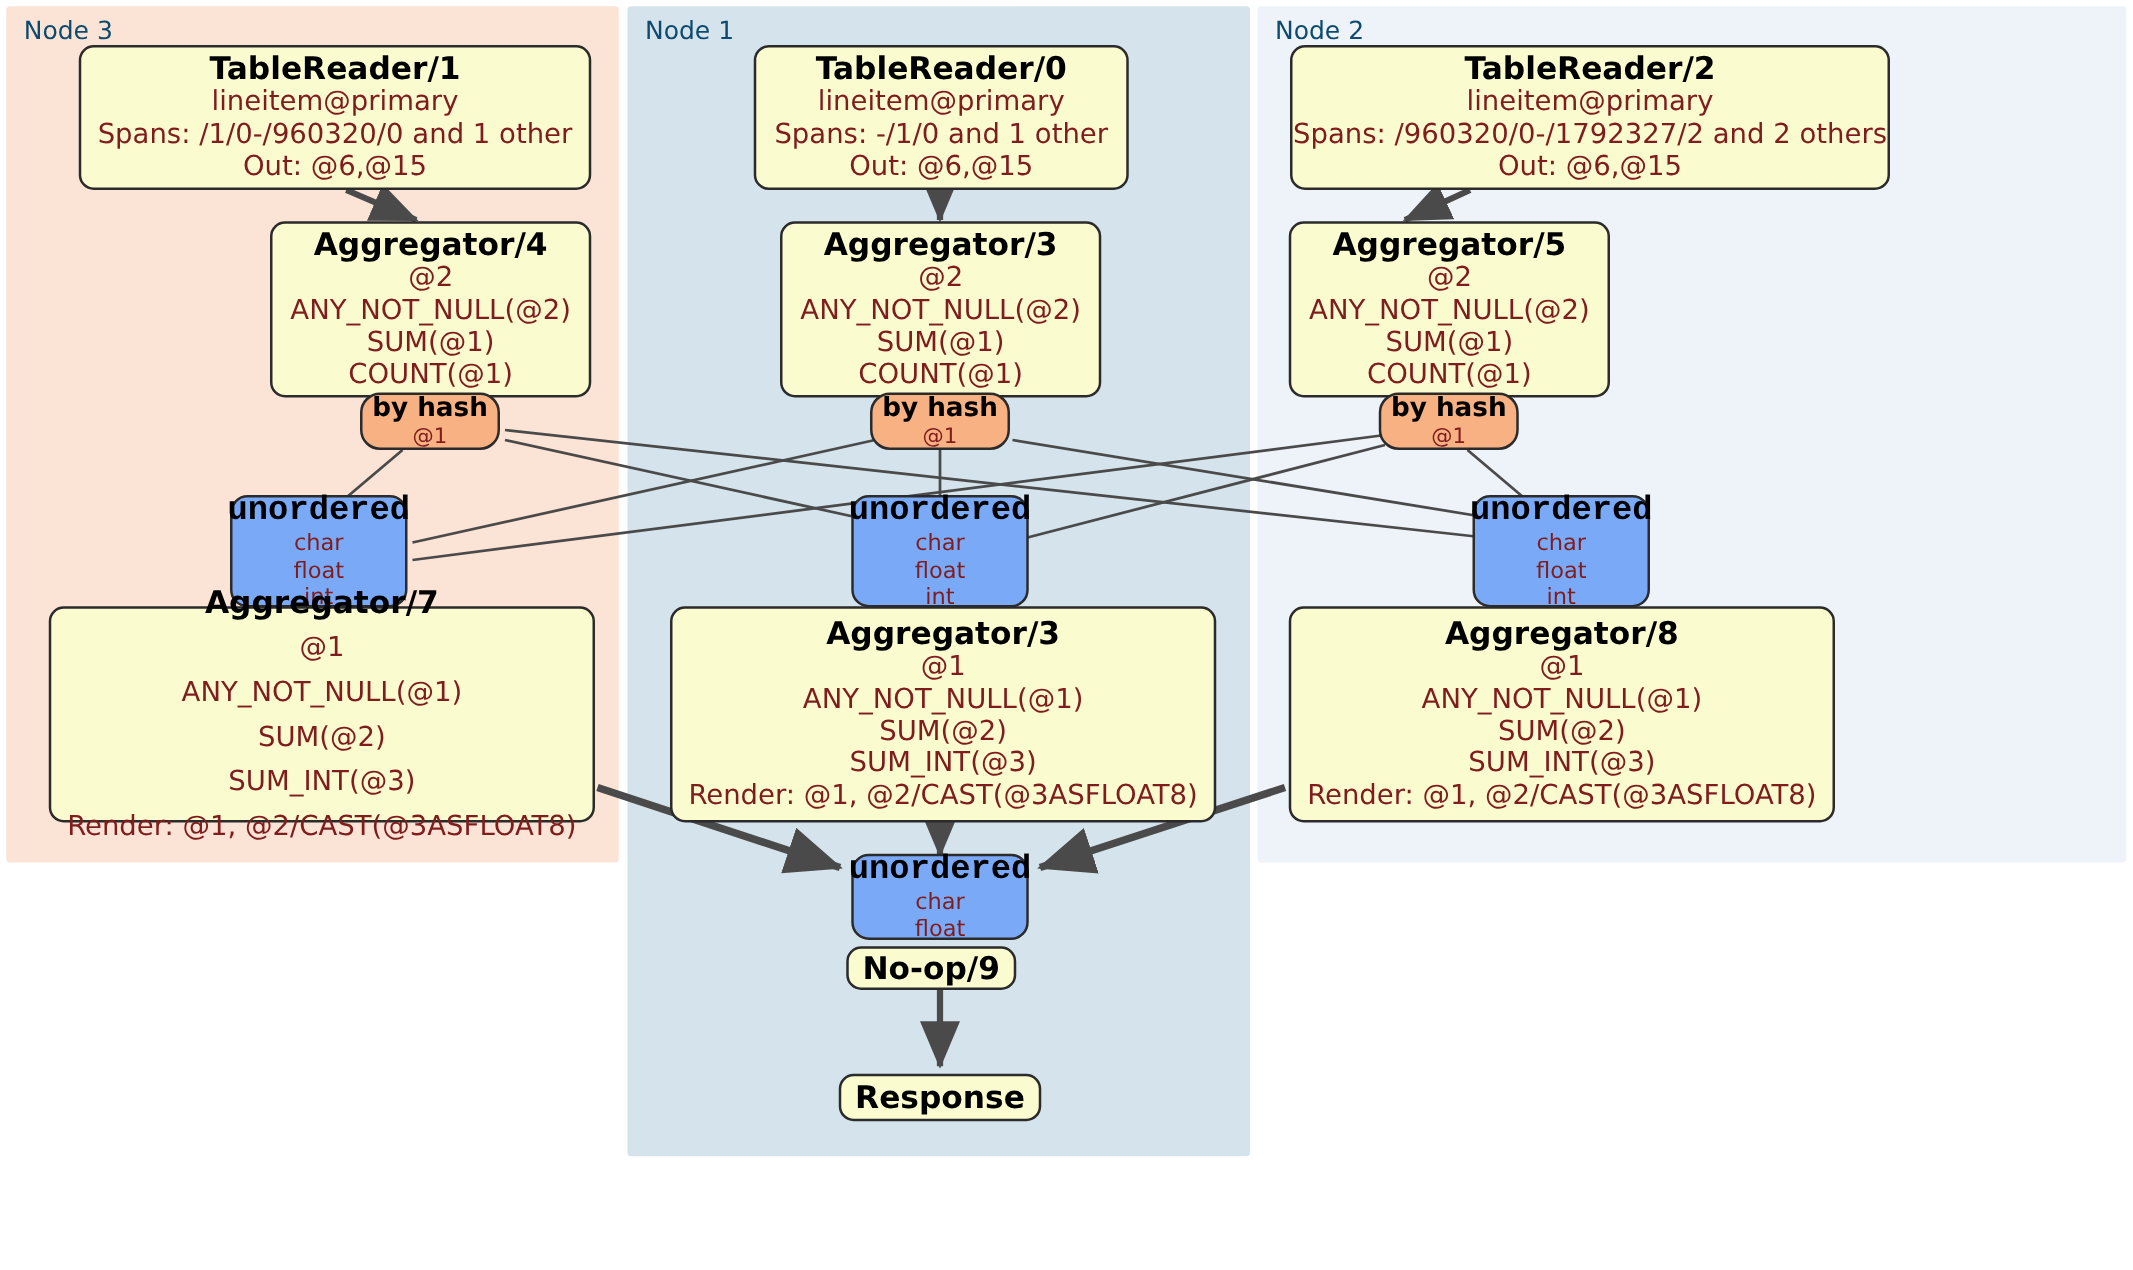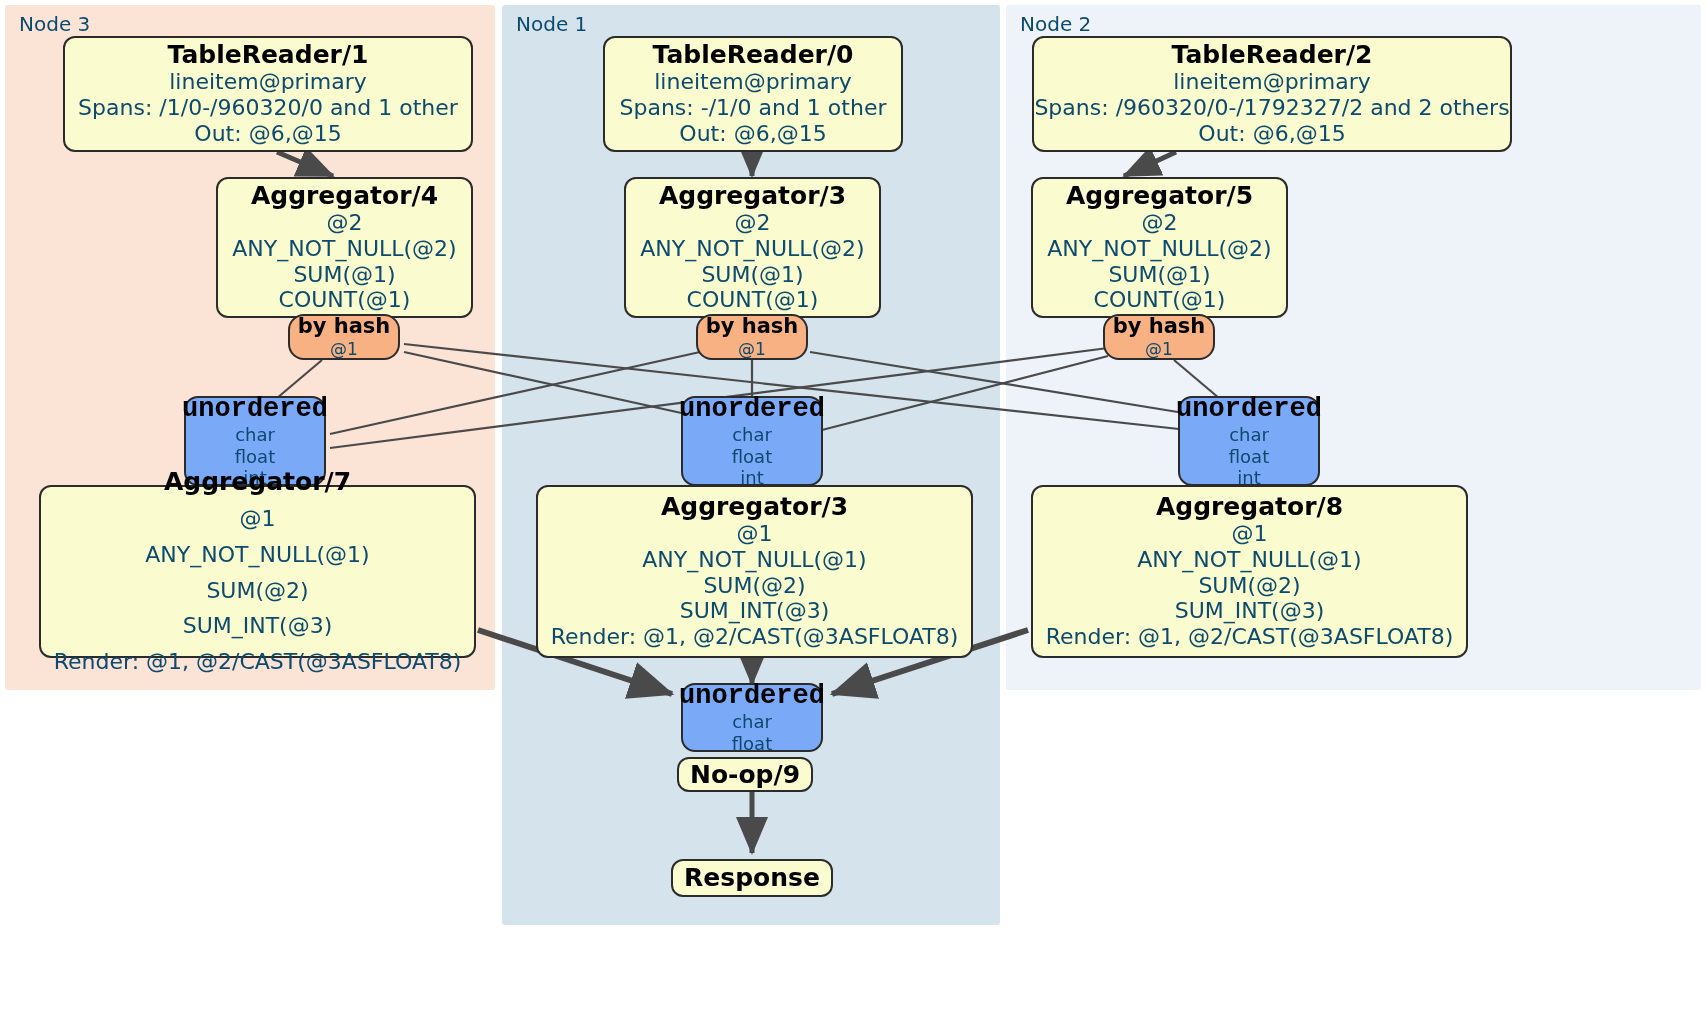--- a/index.html
+++ b/index.html
@@ -66,21 +66,21 @@
   }
   .title {
     font-weight: bold;
     font-size: 25px;
     color: #000;
     line-height: 1.12;
     white-space: nowrap;
   }
   .sub {
     font-size: 22px;
-    color: #0c4a6e;
+    color: #7f1d1d;
     line-height: 1.18;
     white-space: nowrap;
   }
   .router .title { font-size: 21px; }
   .router .sub { font-size: 17px; }
   .sync .title { font-size: 27px; font-family: Liberation Mono, monospace; }
   .sync .sub { font-size: 18px; }
   .small-proc .title { font-size: 25px; }
 </style>
 </head>

